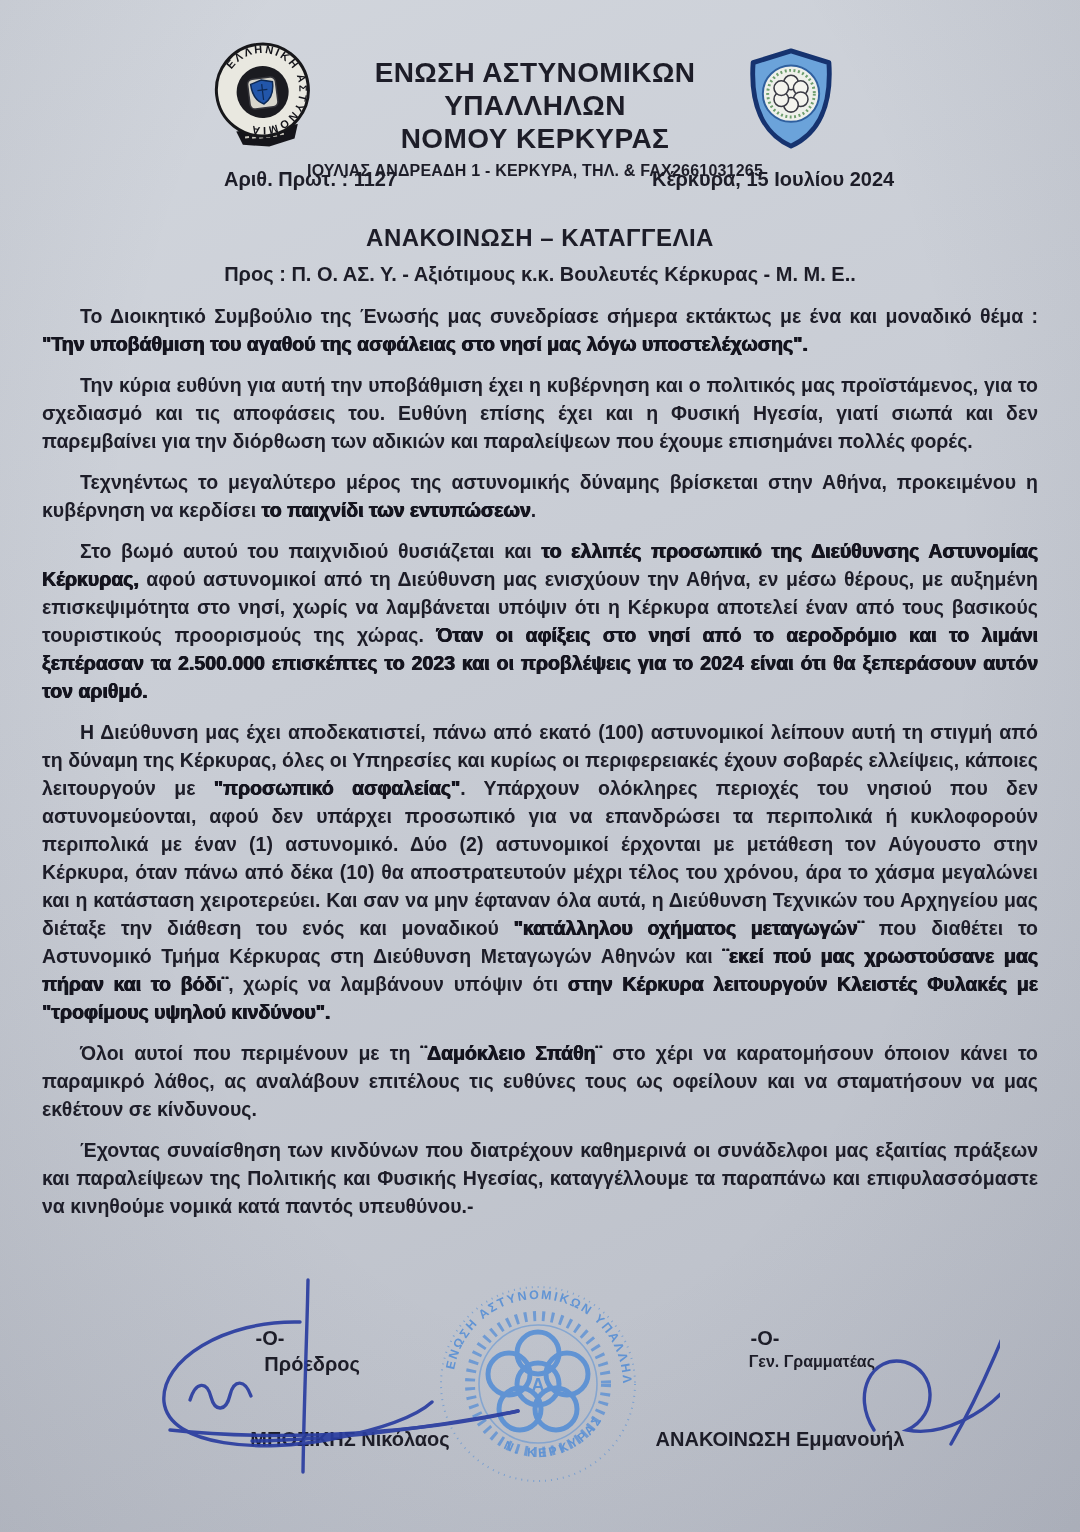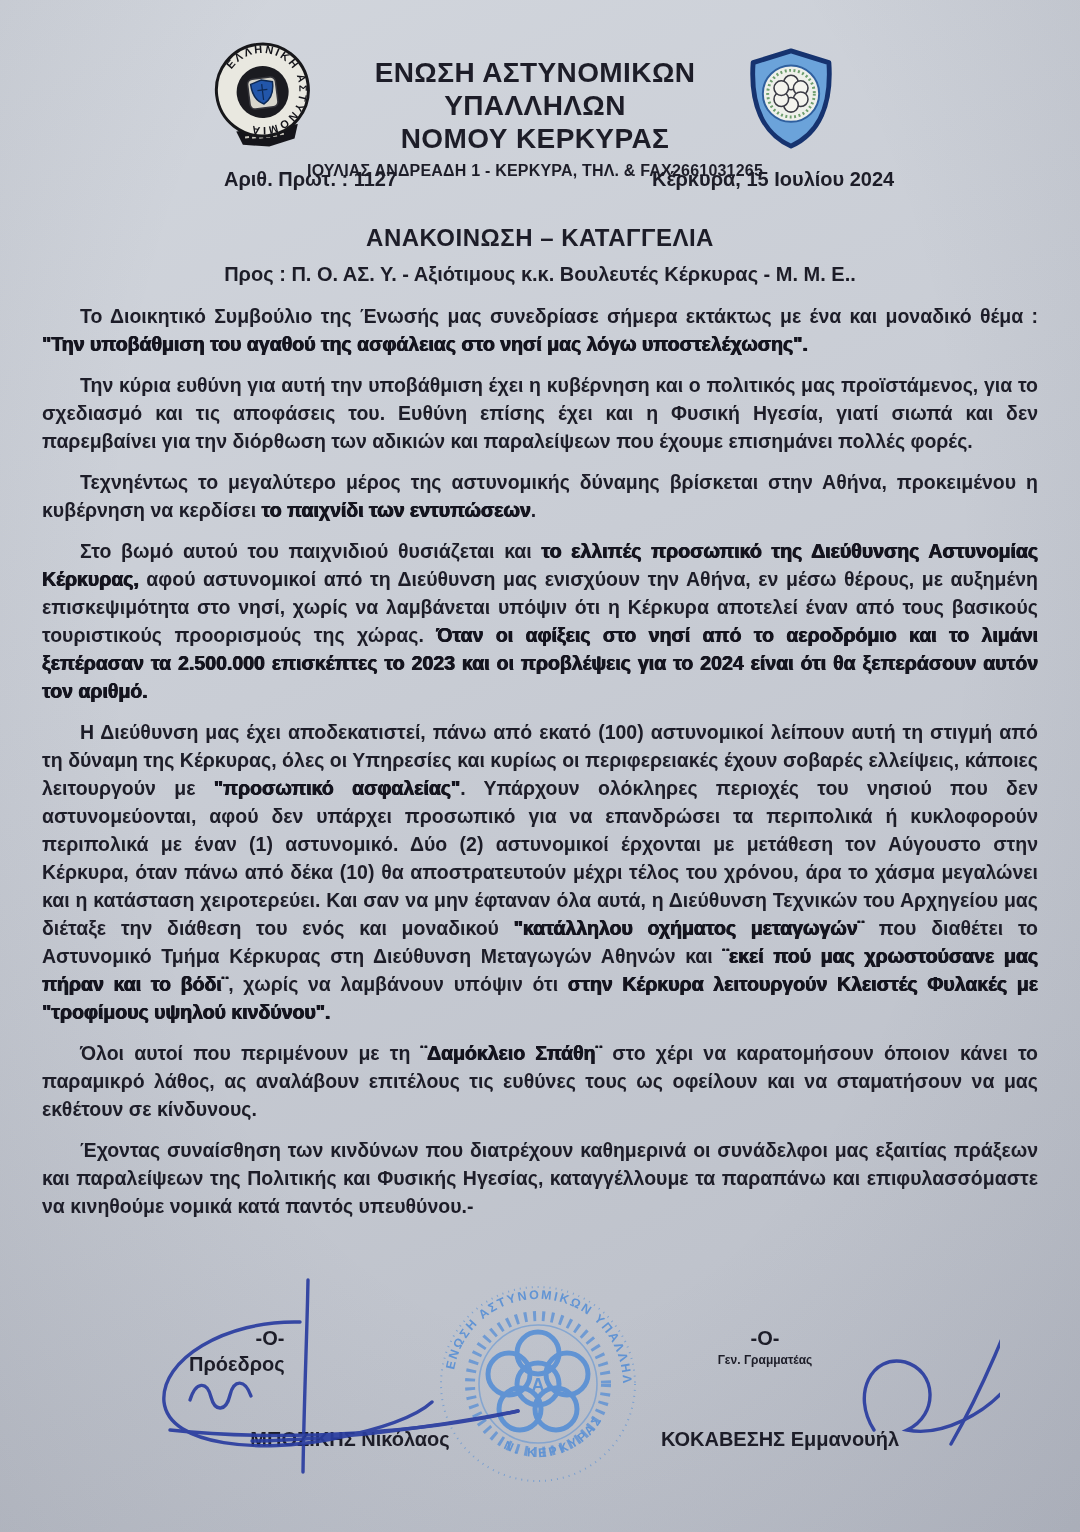--- a/index.html
+++ b/index.html
@@ -23,24 +23,24 @@
   
   .doc-title{position:absolute;top:224px;left:0;width:1080px;text-align:center;font-size:24px;font-weight:700;letter-spacing:.5px;}
   .recipients{position:absolute;top:263px;left:0;width:1080px;text-align:center;font-size:20px;font-weight:700;}
   
   .body-text{position:absolute;top:302px;left:42px;width:996px;font-size:19.5px;font-weight:700;line-height:28px;text-align:justify;}
   .para{margin:0 0 13px 0;text-indent:38px;}
   .xb{color:#14141e;text-shadow:.55px 0 0 currentColor,-.35px 0 0 currentColor;}
   
   .closing-heading{position:absolute;top:1294px;left:0;width:1076px;text-align:center;font-size:21px;font-weight:700;z-index:3;}
   .o-left{position:absolute;top:1327px;left:195px;width:150px;text-align:center;font-size:20px;font-weight:700;z-index:3;}
-  .role-left{position:absolute;top:1353px;left:189px;width:150px;text-align:left;font-size:20px;font-weight:700;z-index:3;}
+  .role-left{position:absolute;top:1353px;left:210px;width:150px;text-align:right;font-size:20px;font-weight:700;z-index:3;}
   .name-left{position:absolute;top:1428px;left:200px;width:300px;text-align:center;font-size:20px;font-weight:700;z-index:3;}
   .o-right{position:absolute;top:1327px;left:690px;width:150px;text-align:center;font-size:20px;font-weight:700;z-index:3;}
-  .role-right{position:absolute;top:1353px;left:655px;width:220px;text-align:center;font-size:12px;font-weight:700;z-index:3;}
+  .role-right{position:absolute;top:1353px;left:655px;width:220px;text-align:right;font-size:16px;font-weight:700;z-index:3;}
   .name-right{position:absolute;top:1428px;left:630px;width:300px;text-align:center;font-size:20px;font-weight:700;z-index:3;}
   .stamp{position:absolute;left:424px;top:1262px;width:228px;height:270px;z-index:1;opacity:.82;}
   .signatures{position:absolute;left:100px;top:1248px;width:900px;height:284px;z-index:4;pointer-events:none;}
 </style>
 </head>
 <body>
 
 <div class="page">
 
   <svg class="emblem-left" viewBox="0 0 106 120" aria-hidden="true">
@@ -123,21 +123,21 @@
       <textPath href="#stamp-arc-bot" startOffset="78">Ν. ΚΕΡΚΥΡΑΣ</textPath>
     </text>
     <text x="114" y="129" font-size="18" font-weight="bold" fill="#4d8ad6" text-anchor="middle" font-family="Liberation Sans,DejaVu Sans,sans-serif">Α</text>
   </svg>
 
   <div class="o-left">-Ο-</div>
   <div class="role-left">Πρόεδρος</div>
   <div class="name-left">ΜΠΟΖΙΚΗΣ  Νικόλαος</div>
   <div class="o-right">-Ο-</div>
   <div class="role-right">Γεν. Γραμματέας</div>
-  <div class="name-right">ΚΟΚΑΒΕΣΗΣ Εμμανουήλ</div>
+  <div class="name-right">ΑΝΑΚΟΙΝΩΣΗ Εμμανουήλ</div>
 
   <svg class="signatures" viewBox="100 1248 900 284" aria-hidden="true">
     <g fill="none" stroke="#2a3da0" stroke-width="3.4" stroke-linecap="round" opacity=".92">
       <g>
         <path d="M 308 1280 C 307 1335 304 1400 303 1472"></path>
         <path d="M 300 1322 C 225 1320 160 1360 164 1402 C 169 1447 262 1453 332 1439 C 392 1427 420 1413 432 1402"></path>
         <path d="M 190 1400 C 196 1381 207 1381 211 1397 C 215 1412 226 1412 230 1395 C 234 1379 245 1379 251 1396"></path>
         <path d="M 170 1430 C 292 1443 432 1431 518 1411"></path>
         <path d="M 518 1411 C 432 1428 332 1440 252 1441"></path>
       </g>

